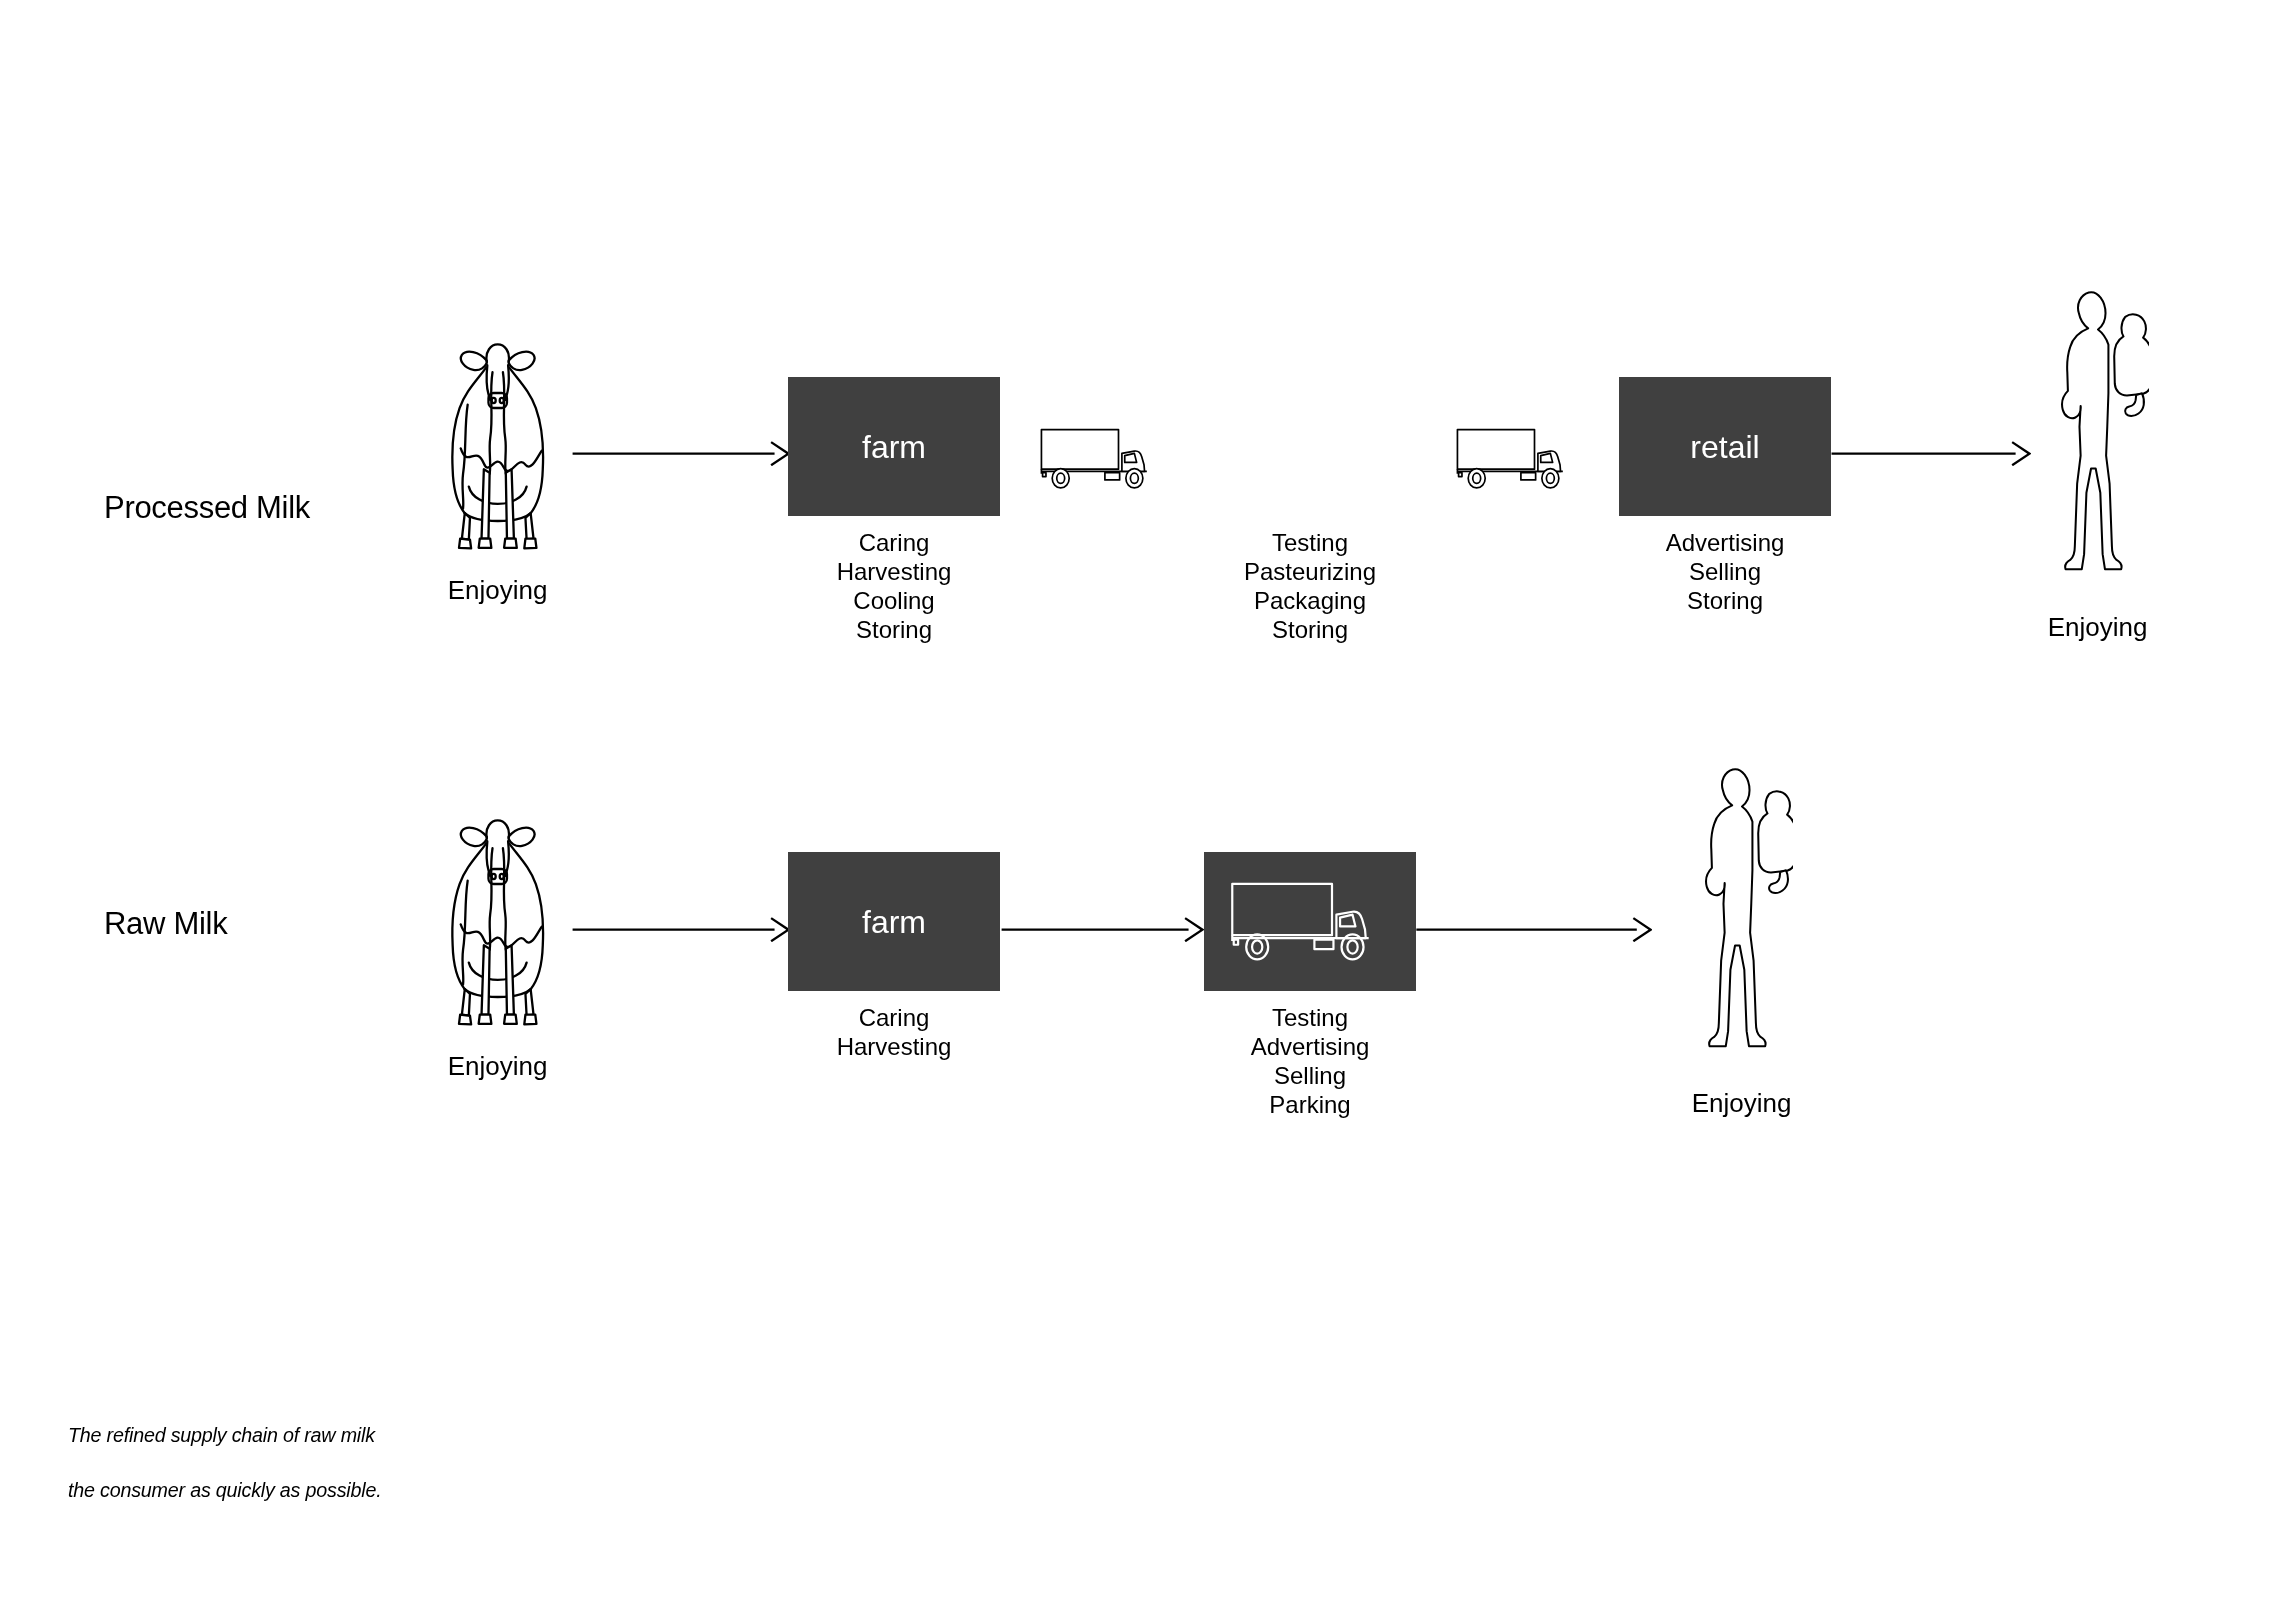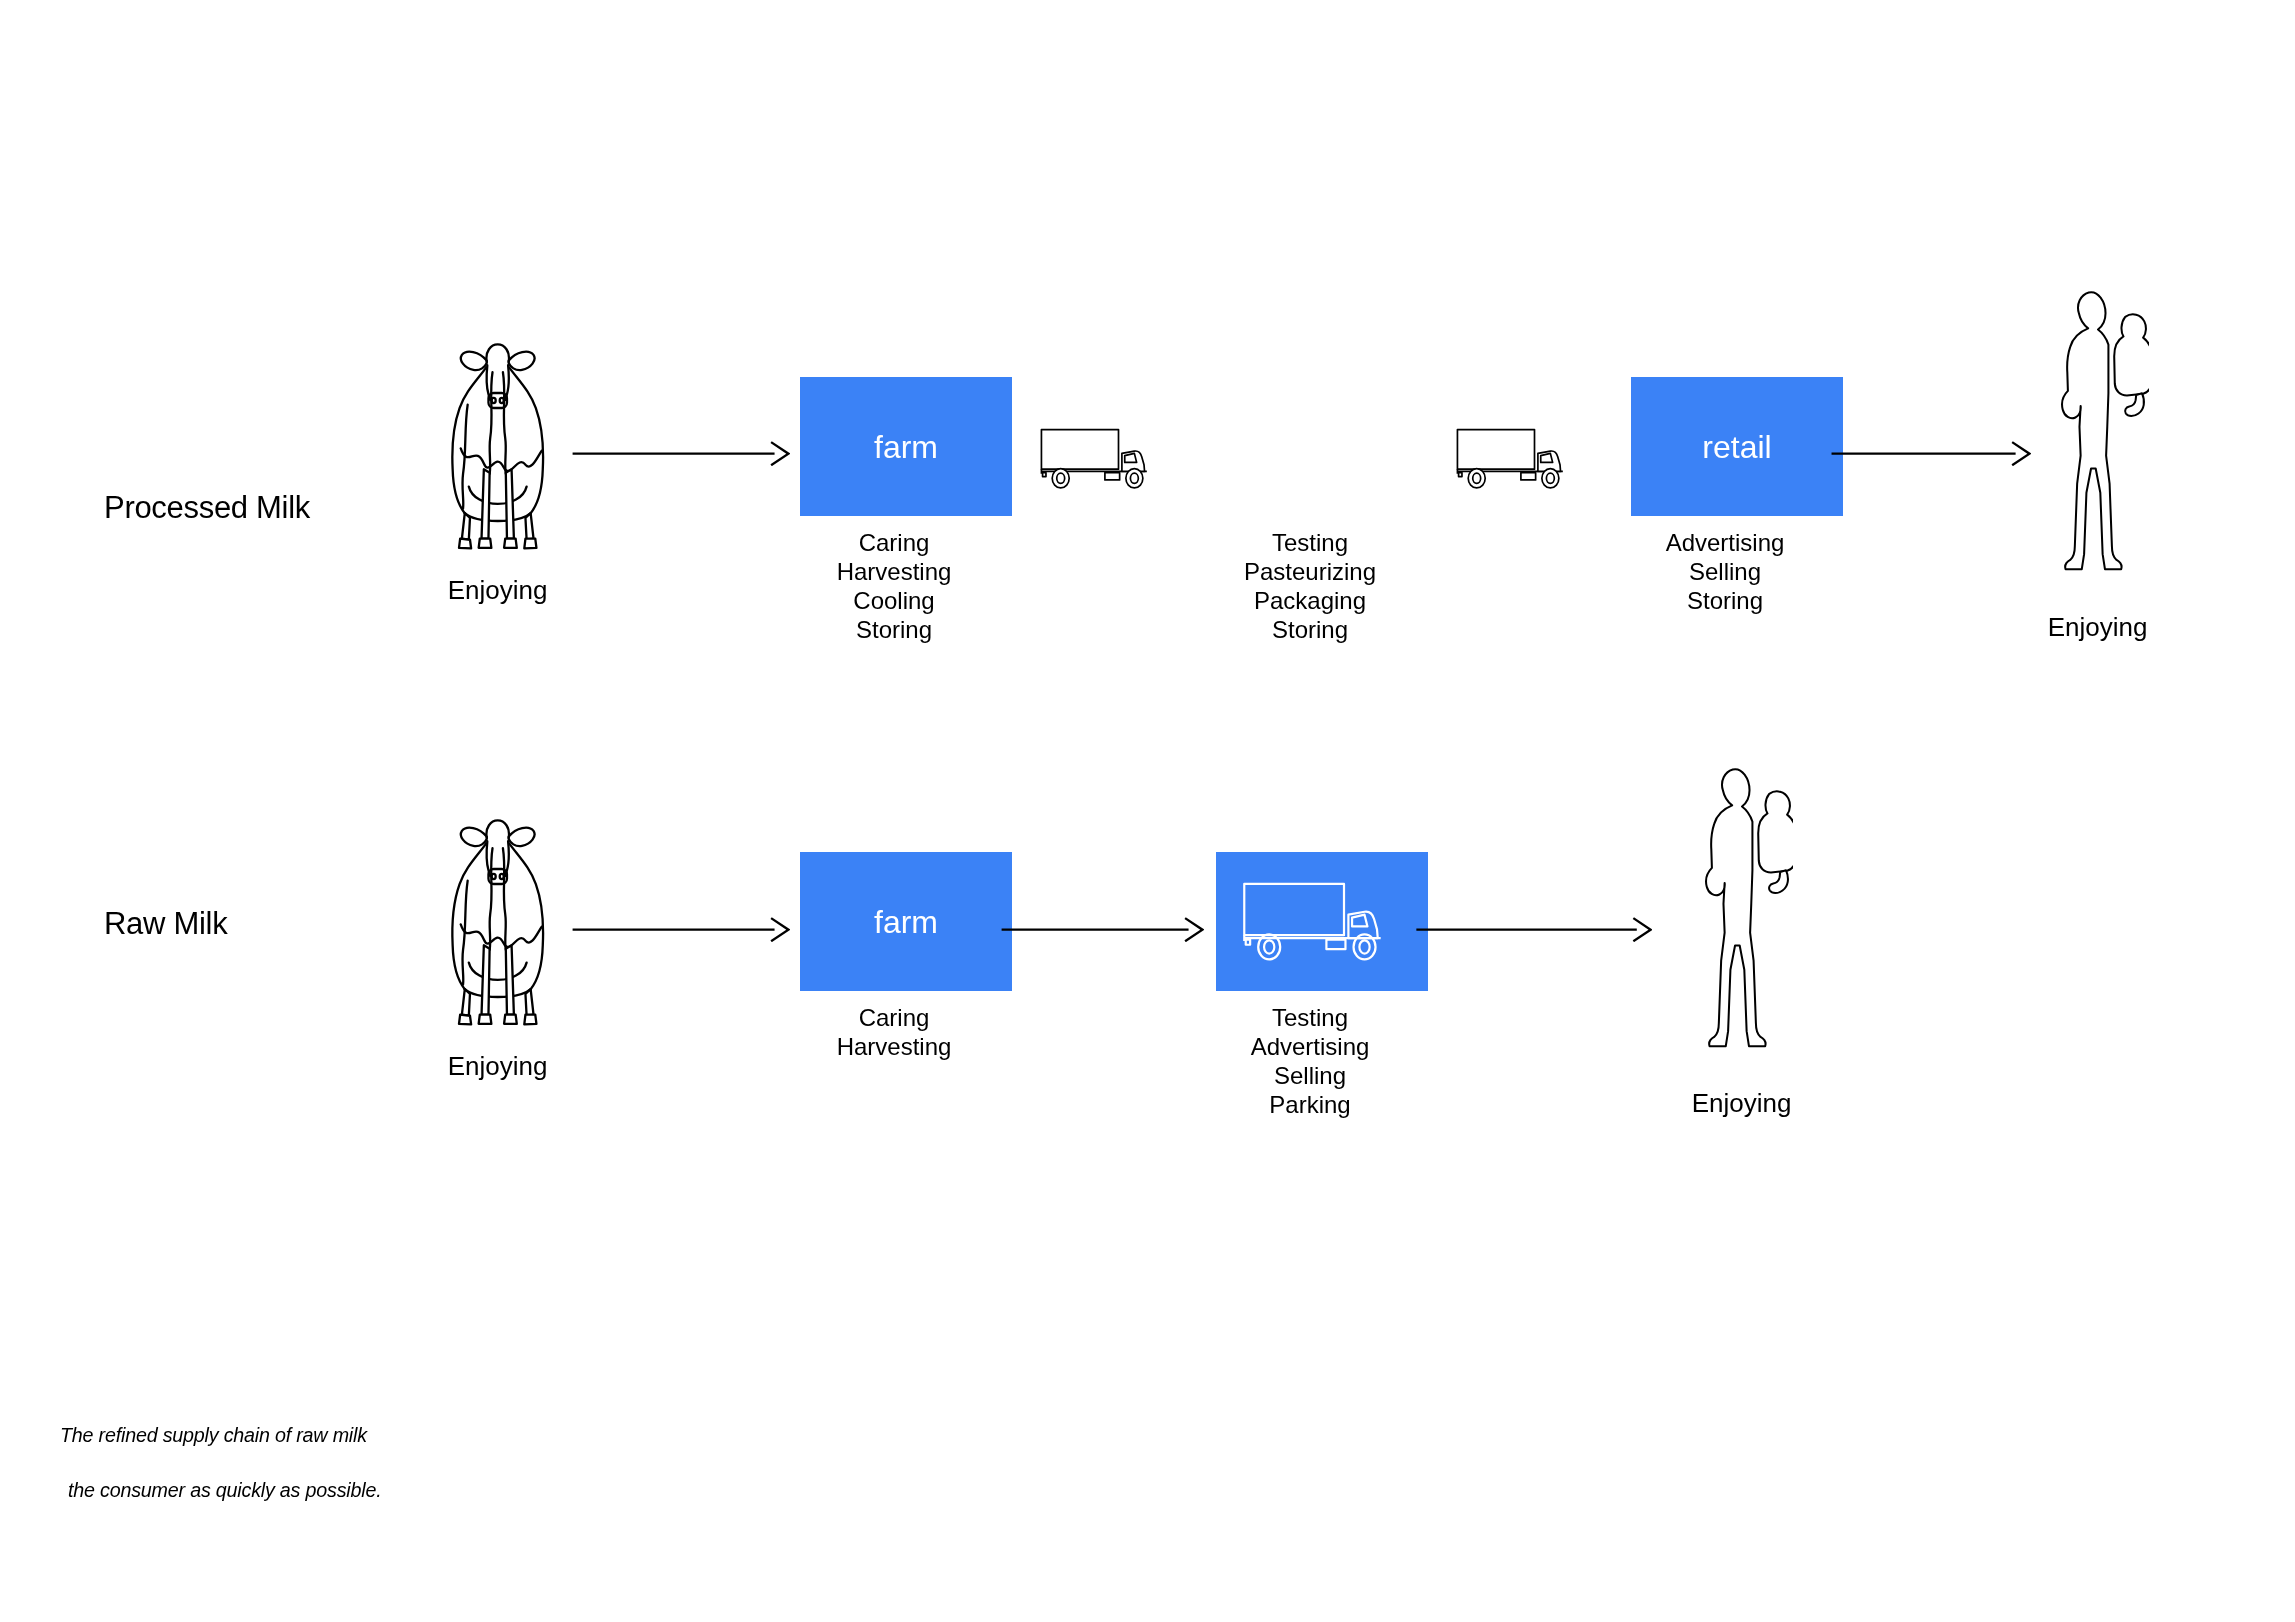--- a/index.html
+++ b/index.html
@@ -15,26 +15,25 @@
   .row-label{
     position:absolute;
     font-size:31px;
     letter-spacing:-0.3px;
     white-space:nowrap;
   }
   .stage-box{
     position:absolute;
     width:212px;
     height:139px;
-    background:#3b82f6;
+    background:#404040;
     display:flex;
     align-items:center;
     justify-content:center;
     text-align:center;
-    margin-left:12px;
   }
   .stage-box .boxname{
     color:#ffffff;
     font-size:32px;
     line-height:36px;
     max-width:185px;
   }
   .stage-list{
     position:absolute;
     width:212px;
@@ -260,18 +259,18 @@
 
   <svg class="icon" style="left:1691px;top:766px" width="102" height="286" viewBox="0 0 176 494">
     <g stroke="#000" stroke-width="3.5" stroke-linejoin="round" fill="#fff">
       <path d="M72,6 C58,10 50,26 55,42 C57,52 63,62 71,68 C56,74 44,86 40,100 C36,112 34,128 35,144 L36,176 C28,184 24,196 27,208 C30,220 40,226 49,222 C56,219 59,210 58,202 L56,238 L58,288 L52,336 L48,444 C48,456 45,464 40,468 C33,472 30,478 32,484 L60,484 L64,458 L68,352 L76,310 L84,310 L92,352 L96,458 L100,484 L128,484 C130,478 127,472 120,468 C115,464 112,456 112,444 L108,336 L102,288 L104,238 L106,180 L106,96 C102,84 96,76 88,70 C96,64 101,54 101,42 C101,22 88,2 72,6 Z"></path>
       <path d="M135,48 C147,40 162,44 168,56 C172,64 172,76 166,84 C174,90 180,100 181,112 L182,152 C182,168 176,178 166,181 L138,184 C126,184 118,176 117,164 L116,116 C116,100 122,88 132,82 C127,74 127,58 135,48 Z"></path>
       <path d="M164,180 C170,194 168,208 158,215 C150,221 140,221 136,215 C133,210 136,204 142,203 C148,202 152,198 153,192 L154,183 Z"></path>
     </g>
   </svg>
   <div class="enjoy-caption" style="left:1678px;top:1088px;width:127px">Enjoying</div>
 
-  <div class="footnote italic" style="left:60px;top:1424px">The refined supply chain of raw milk</div>
+  <div class="footnote italic" style="left:68px;top:1424px">The refined supply chain of raw milk</div>
   <div class="footnote italic" style="left:68px;top:1479px">the consumer as quickly as possible.</div>
 
 
 </div>
 
 
 </body></html>

